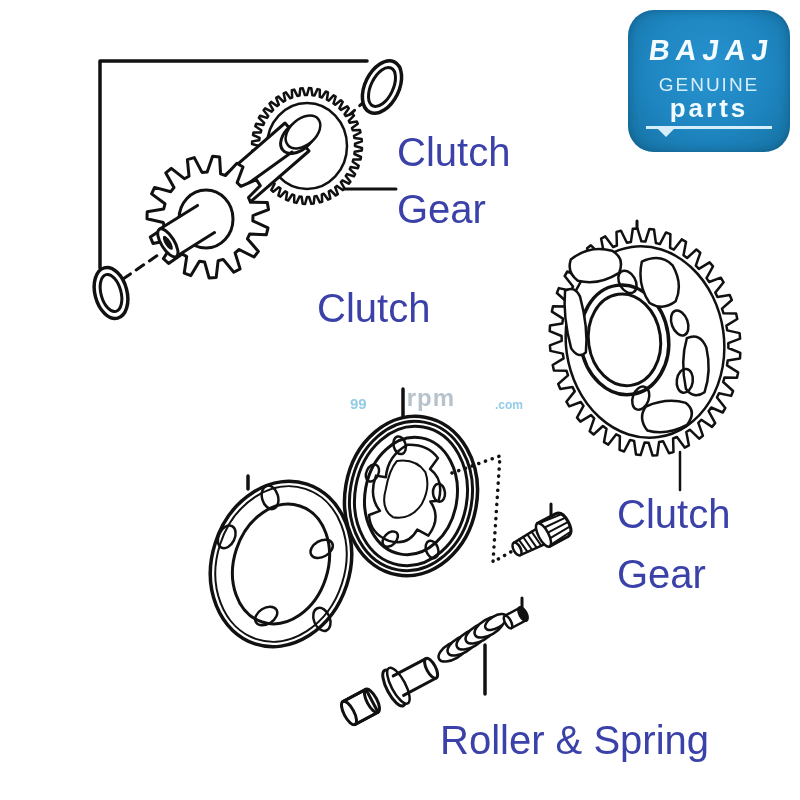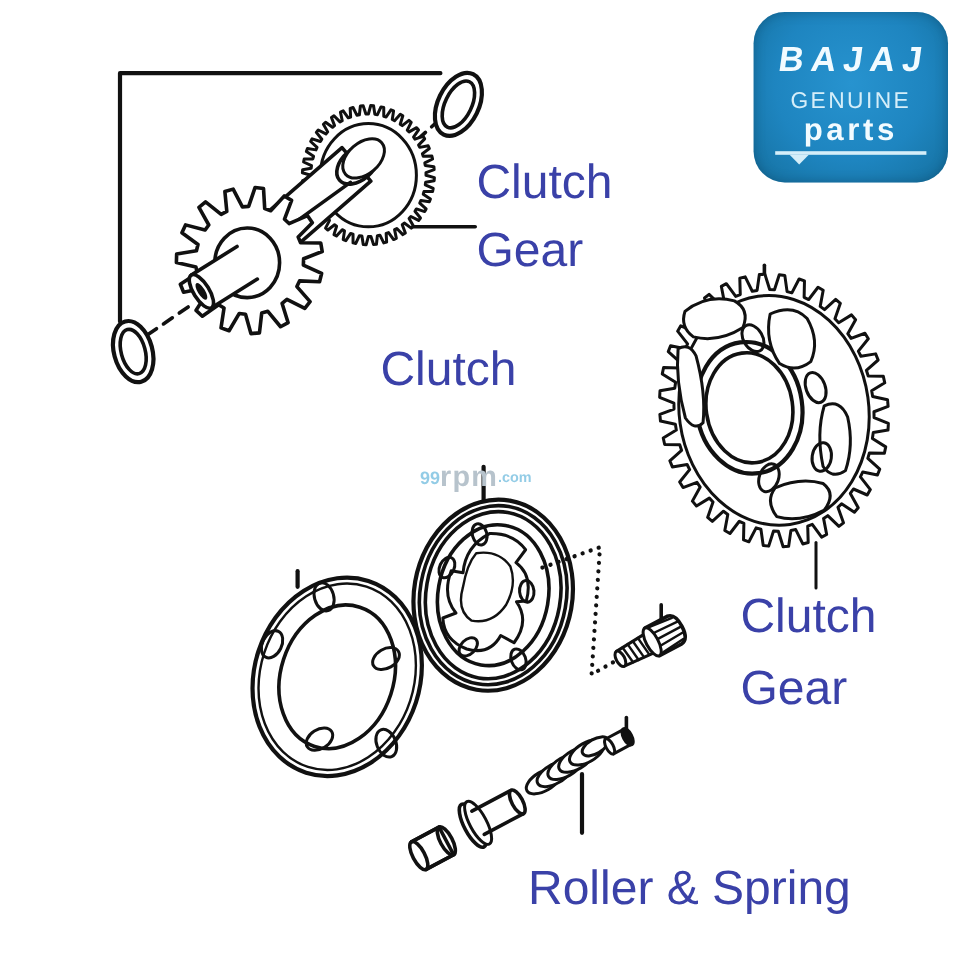--- a/index.html
+++ b/index.html
@@ -9,22 +9,22 @@
 
   
   .part-label{position:absolute;color:var(--label,#3a41a8);font-size:40px;line-height:57px;
               font-family:"Liberation Sans",sans-serif;white-space:nowrap;}
   .lbl-counter{left:397px;top:124px;}
   .lbl-starter{left:317px;top:280px;line-height:56px;}
   .lbl-clutchgear{left:617px;top:484px;line-height:60px;}
   .lbl-roller{left:440px;top:712px;}
 
   
-  .watermark{position:absolute;left:350px;top:384px;display:flex;align-items:center;
-             user-select:none;}
+  .watermark{position:absolute;left:350px;top:384px;display:flex;align-items:flex-end;
+             user-select:none;gap:40px;}
   .wm-pre{color:var(--watermark-blue,#93cce6);font-size:15px;font-weight:700;}
   .wm-brand{color:var(--watermark-gray,#b7c3cc);font-size:24px;font-weight:700;letter-spacing:1px;}
   .wm-suf{color:var(--watermark-blue,#93cce6);font-size:12px;font-weight:700;}
 
   
   .badge{position:absolute;left:628px;top:10px;width:162px;height:142px;border-radius:26px;
          background:radial-gradient(ellipse at 50% 42%, #2793cf 0%, var(--logo-bg,#1e85c0) 55%, #15709f 100%);
          box-shadow:inset 0 0 10px rgba(8,60,92,.45);
          display:flex;flex-direction:column;align-items:center;justify-content:center;}
   .badge .brand{color:var(--logo-text,#f2fbff);font-weight:700;font-size:29px;letter-spacing:6px;

